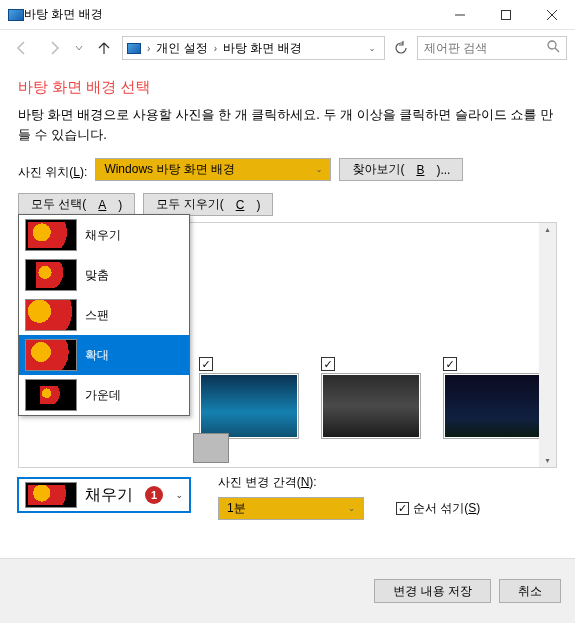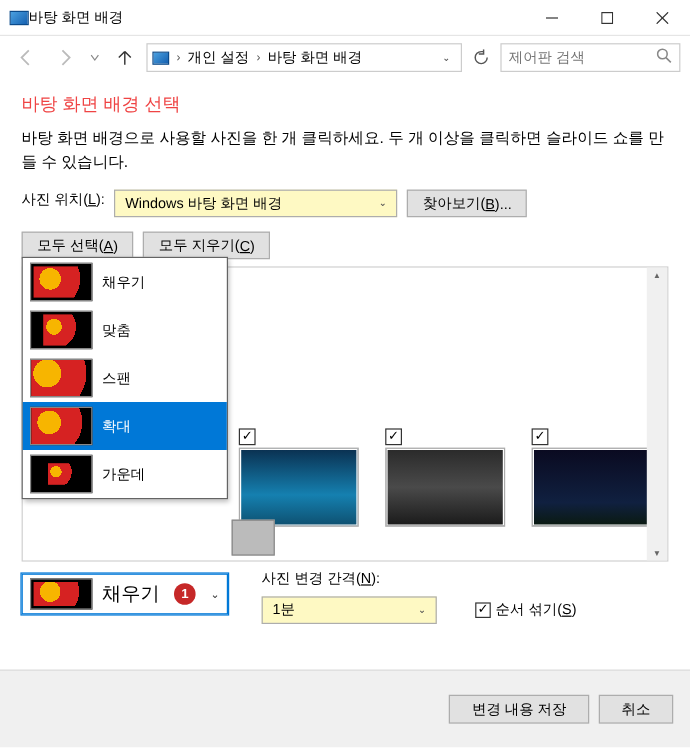--- a/index.html
+++ b/index.html
@@ -21,25 +21,25 @@
 .addr-drop { width: 16px; text-align: center; font-size: 8px; color: #555; }
 .addr-refresh { width: 24px; height: 24px; display:flex; align-items:center; justify-content:center; color: #555;}
 .search-box { width: 150px; height: 24px; border: 1px solid #ccc; display: flex; align-items: center; padding: 0 6px; font-size: 12px; color: #888; justify-content: space-between;}
 .search-box input { border: none; outline: none; width: 100px; font-size: 12px; }
 
 
 .content { padding: 12px 18px 0 18px; }
 .page-title { color: #ef4444; font-size: 15px; font-weight: normal; margin-bottom: 8px; }
 .page-desc { font-size: 13px; line-height: 1.5; margin-bottom: 14px; }
 
-.row { display: flex; align-items: flex-start; gap: 8px; margin-bottom: 12px; font-size: 12px; }
+.row { display: flex; align-items: flex-end; gap: 8px; margin-bottom: 12px; font-size: 12px; }
 .label { font-size: 12px; }
-.combo { height: 23px; border: 1px solid #adadad; background: #fef9c3; display: flex; align-items: center; justify-content: space-between; padding: 0 8px; font-size: 12px; }
+.combo { height: 23px; border: 1px solid #adadad; background: #eab308; display: flex; align-items: center; justify-content: space-between; padding: 0 8px; font-size: 12px; }
 .combo .arrow { font-size: 8px; color: #555; }
-.btn { height: 23px; border: 1px solid #adadad; background: #e1e1e1; padding: 0 12px; font-size: 12px; display: inline-flex; align-items: center; }
+.btn { height: 23px; border: 1px solid #adadad; background: #e1e1e1; padding: 0 12px; font-size: 12px; display: inline-flex; align-items: center; gap: 12px; }
 
 .sel-btns { display: flex; gap: 8px; margin-bottom: 6px; }
 
 
 .gallery-wrap { position: relative; border: 1px solid #d0d0d0; height: 246px; }
 .thumb-wrap { position: relative; width: 100px; height: 66px; }
 .thumb { width: 100px; height: 66px; border: 1px solid #aaa; background: #333; display: block; box-shadow: 0 0 0 1px #fff inset; }
 .thumb-check { position: absolute; top: -16px; left: 0; width: 14px; height: 14px; border: 1px solid #333; background: #fff; font-size: 11px; text-align: center; line-height: 12px; }
 .scroll-track { position: absolute; right: 0; top: 0; bottom: 0; width: 17px; background: #f0f0f0; display:flex; flex-direction:column; justify-content:space-between; align-items:center; padding: 2px 0;}
 .scroll-arrow { font-size: 8px; color: #666; }

